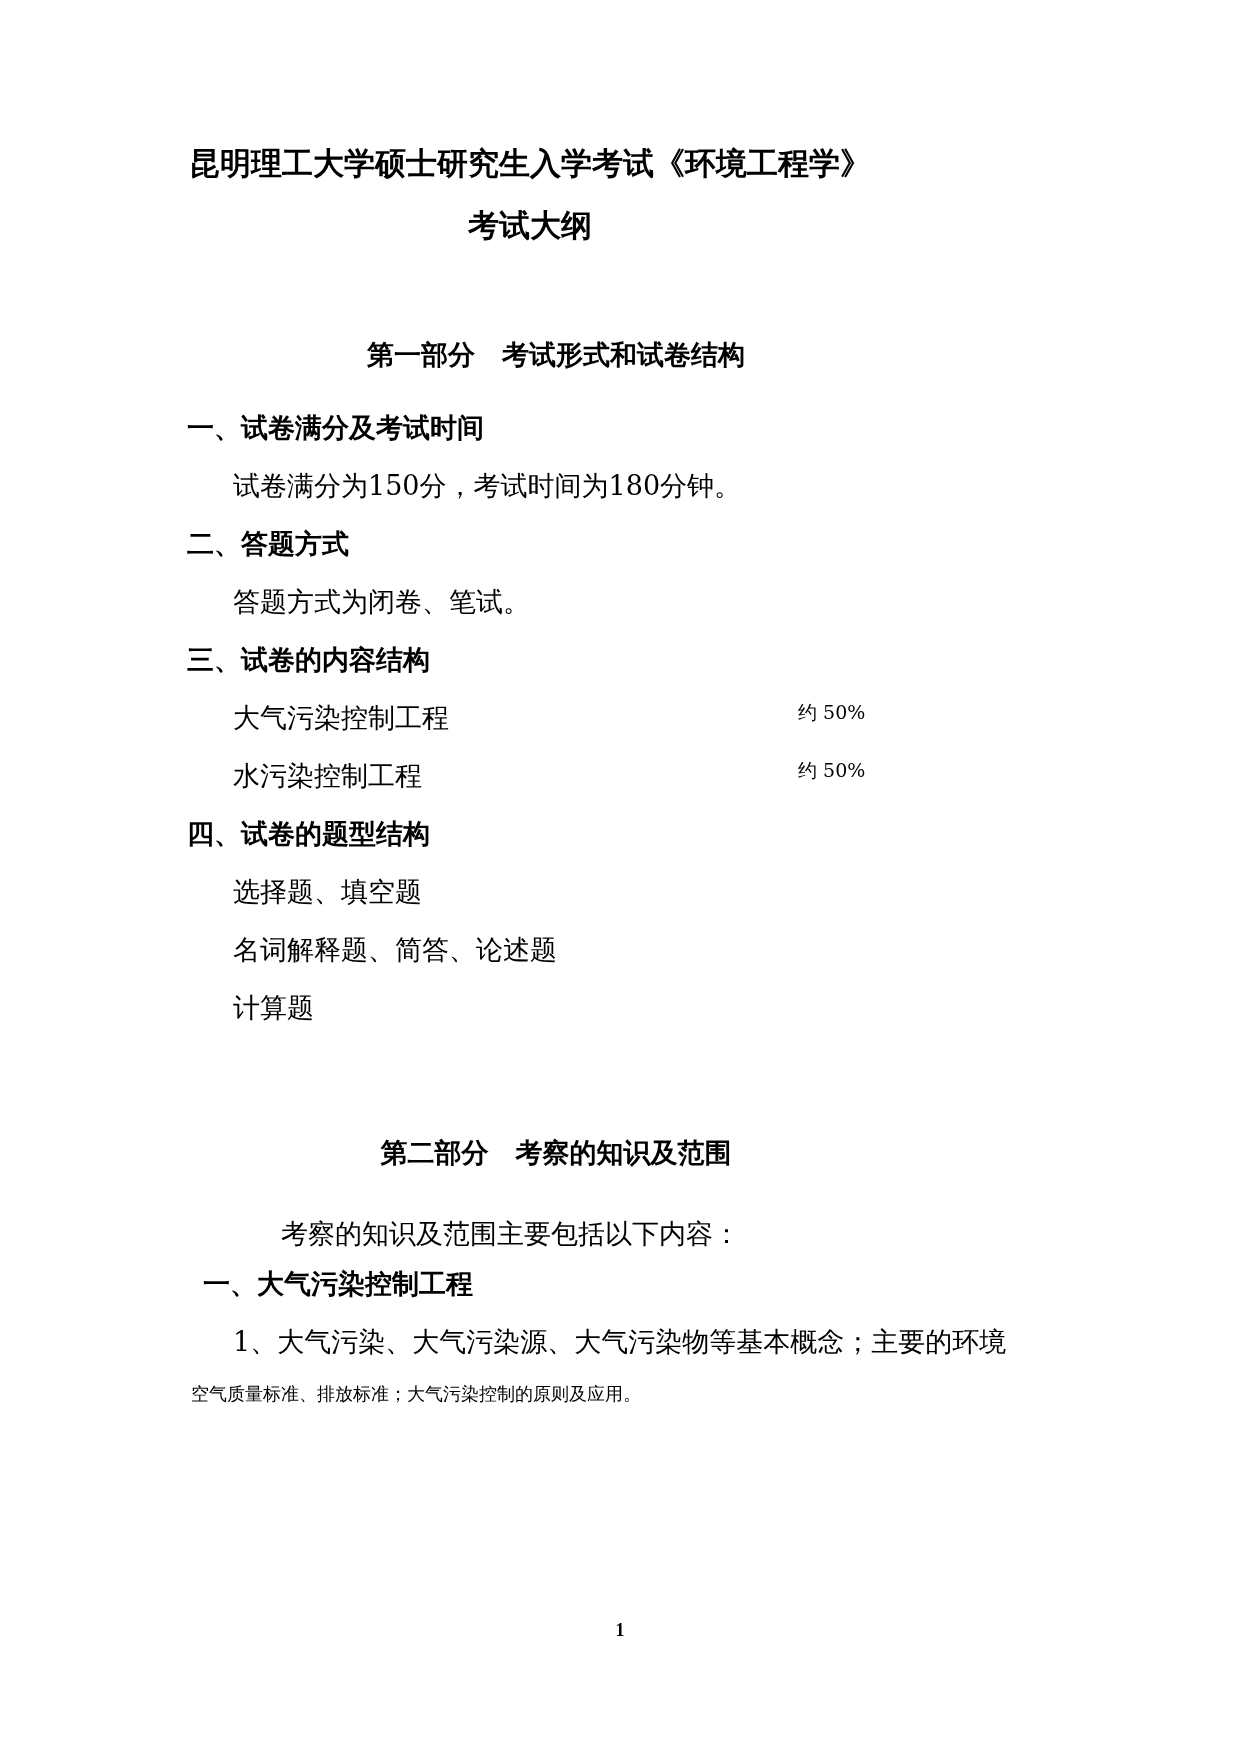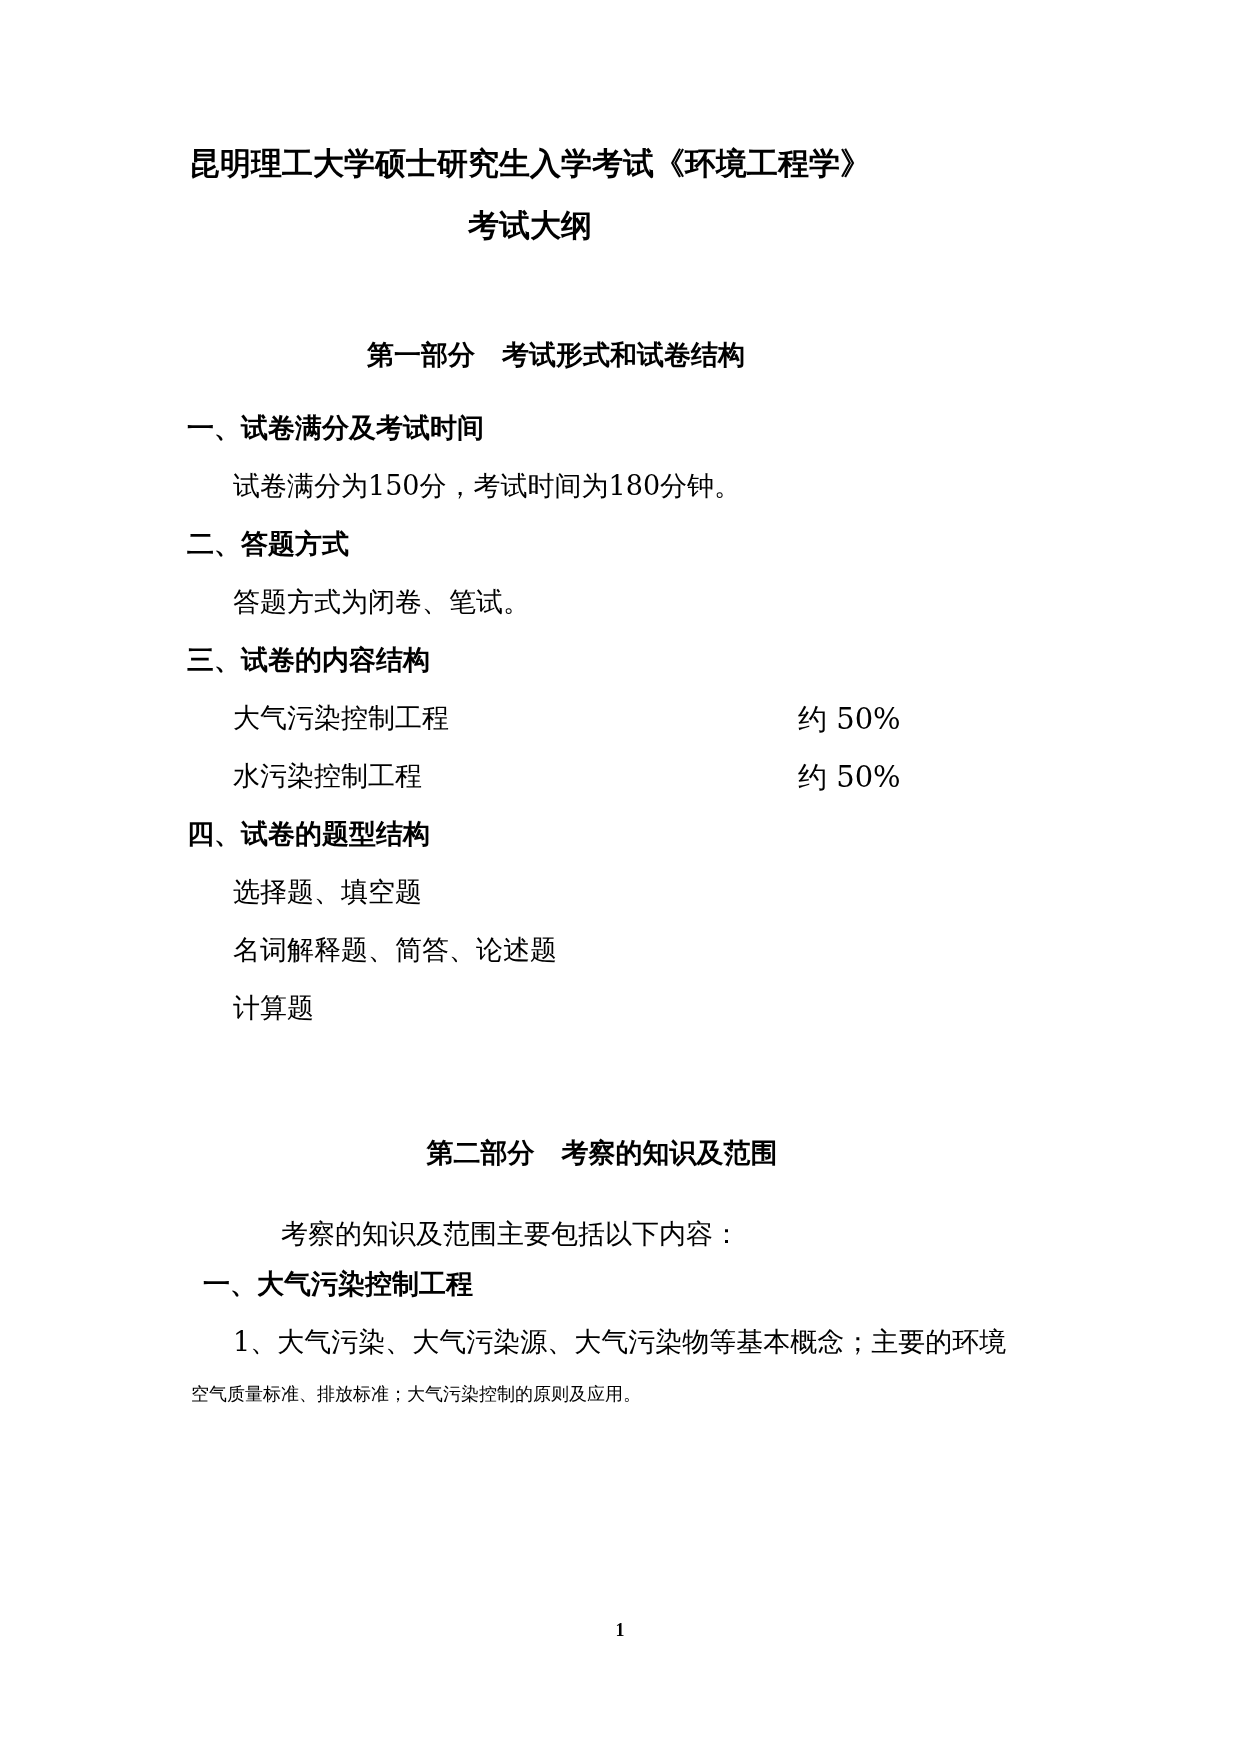--- a/index.html
+++ b/index.html
@@ -4,21 +4,21 @@
 <style>
   html, body { margin:0; padding:0; background:#ffffff; }
   body { width:1240px; height:1754px; position:relative; overflow:hidden;
          font-family:"DejaVu Serif","Liberation Serif",serif; color:#000; }
   .abs { position:absolute; white-space:nowrap; }
   .title { font-family:"DejaVu Sans","Liberation Sans",sans-serif; font-weight:bold; font-size:31px; left:0; width:1060px; text-align:center; }
   .part { font-family:"DejaVu Sans","Liberation Sans",sans-serif; font-weight:bold; font-size:27px; left:0; width:1112px; text-align:center; }
   .sec { font-family:"DejaVu Sans","Liberation Sans",sans-serif; font-weight:bold; font-size:27px; left:187px; }
   .body { font-size:27px; left:233px; }
   .body2 { font-size:18px; left:191px;font-family:Liberation Mono, monospace; }
-  .pct { font-size:29px; left:798px; }
+  .pct { font-size:19px; left:798px; }
   .pagenum { font-weight:bold; font-size:18px; left:0; width:1240px; text-align:center; font-family:"Liberation Serif",serif; }
 </style>
 </head>
 <body>
 
 <div>
   <div class="abs title" style="top:143px;">昆明理工大学硕士研究生入学考试《环境工程学》</div>
   <div class="abs title" style="top:205px;">考试大纲</div>
 
   <div class="abs part" style="top:337px;">第一部分　考试形式和试卷结构</div>
@@ -33,21 +33,21 @@
   <div class="abs body" style="top:700px;">大气污染控制工程</div>
   <div class="abs pct" style="top:700px;">约 50%</div>
   <div class="abs body" style="top:758px;">水污染控制工程</div>
   <div class="abs pct" style="top:758px;">约 50%</div>
 
   <div class="abs sec" style="top:816px;">四、试卷的题型结构</div>
   <div class="abs body" style="top:874px;">选择题、填空题</div>
   <div class="abs body" style="top:932px;">名词解释题、简答、论述题</div>
   <div class="abs body" style="top:990px;">计算题</div>
 
-  <div class="abs part" style="top:1135px;padding-left:46px;">第二部分　考察的知识及范围</div>
+  <div class="abs part" style="top:1135px;">第二部分　考察的知识及范围</div>
   <div class="abs body" style="top:1216px;margin-left:48px;">考察的知识及范围主要包括以下内容：</div>
 
   <div class="abs sec" style="top:1266px;margin-left:16px;">一、大气污染控制工程</div>
   <div class="abs body" style="top:1324px;">1、大气污染、大气污染源、大气污染物等基本概念；主要的环境</div>
   <div class="abs body2" style="top:1382px;">空气质量标准、排放标准；大气污染控制的原则及应用。</div>
 
   <div class="abs pagenum" style="top:1620px;">1</div>
 </div>
 
 </body></html>

